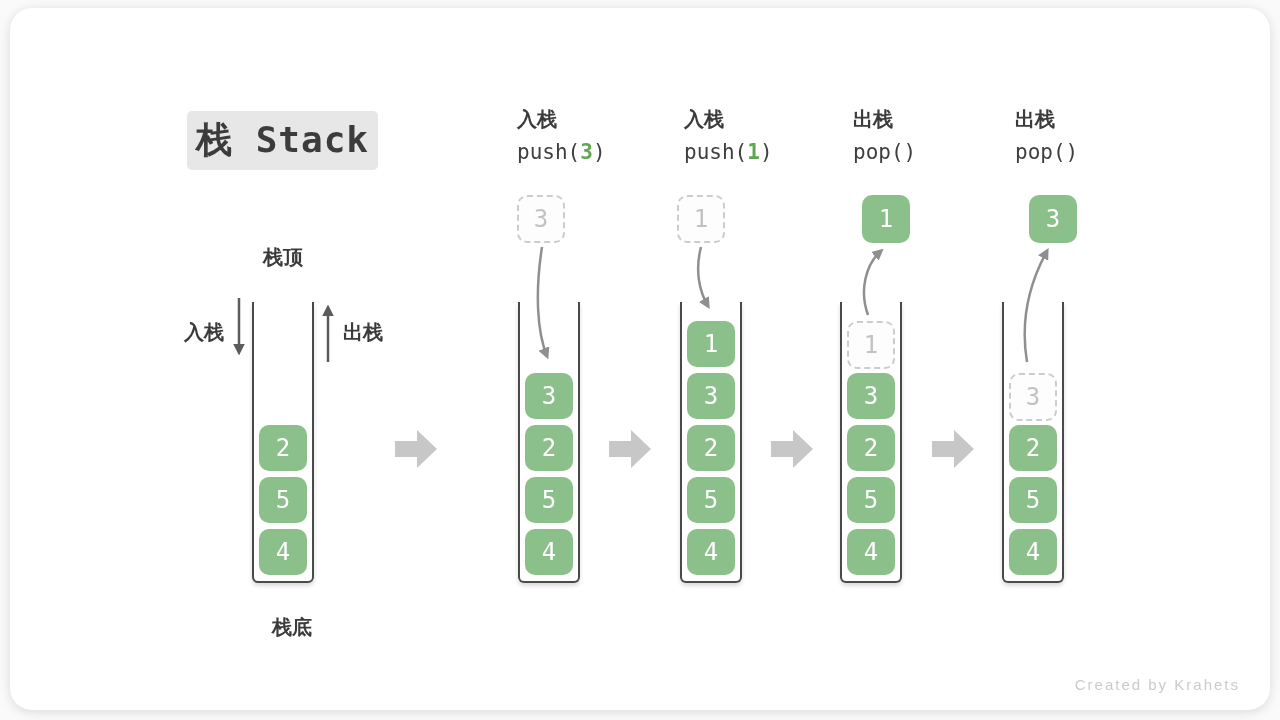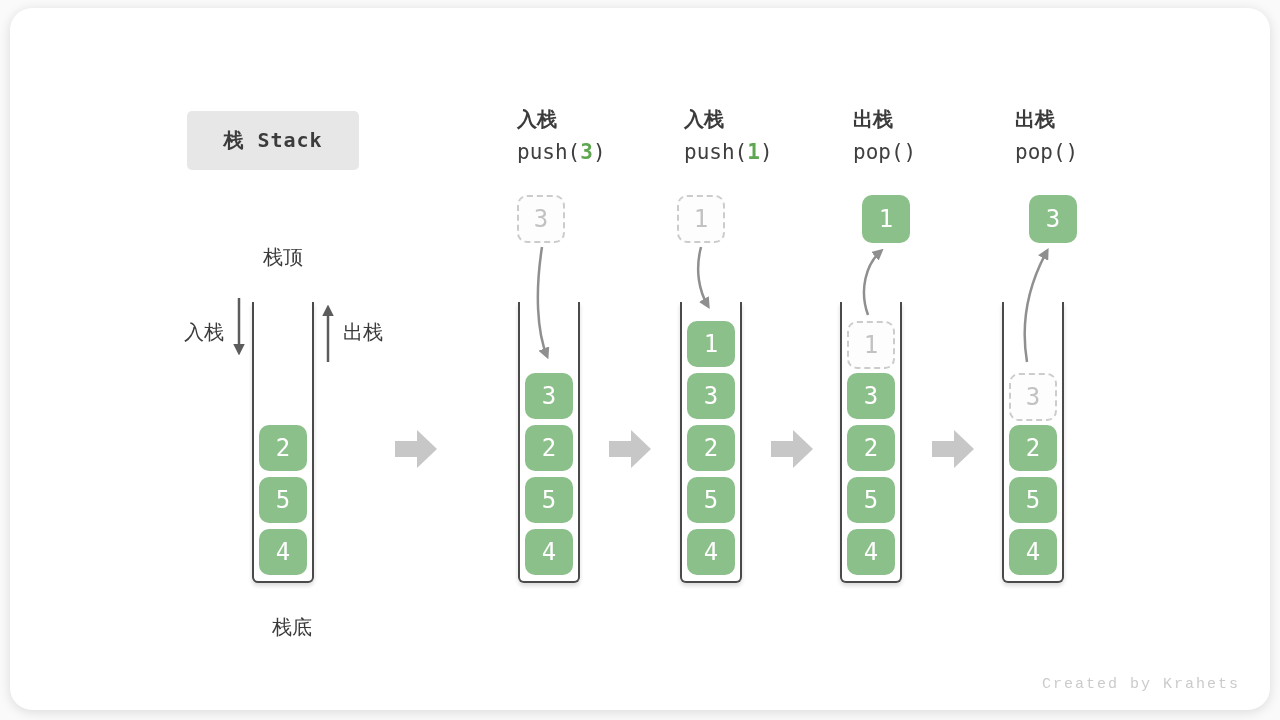--- a/index.html
+++ b/index.html
@@ -23,28 +23,28 @@
     -webkit-font-smoothing:antialiased;
   }
   .canvas{position:relative;width:1280px;height:720px;overflow:hidden;}
   .card{
     position:absolute;left:10px;top:8px;right:10px;bottom:10px;
     background:#ffffff;border-radius:22px;
     box-shadow:0 2px 12px rgba(0,0,0,0.13);
   }
   .abs{position:absolute;}
   .title-badge{
-    left:187px;top:111px;width:172px;height:59px;
+    left:187px;top:111px;width:191px;height:59px;
     background:var(--title-bg);border-radius:5px;
     display:flex;align-items:center;justify-content:center;
     font-family:"DejaVu Sans Mono","DejaVu Sans",monospace;
-    font-size:20px;font-weight:bold;letter-spacing:1px;color:#3c3c3c;
+    font-size:36px;font-weight:bold;letter-spacing:1px;color:#3c3c3c;
   }
   .zh-label{
-    font-size:20px;font-weight:normal;color:var(--text-dark);
+    font-size:20px;font-weight:bold;color:var(--text-dark);
     white-space:nowrap;line-height:1;
   }
   .op{top:106px;width:150px;}
   .op .op-name{font-size:20px;font-weight:bold;line-height:1.3;}
   .op .op-code{
     font-family:"DejaVu Sans Mono","Liberation Mono",monospace;
     font-size:21px;font-weight:500;margin-top:8px;color:#3f3f3f;white-space:nowrap;
   }
   .op .op-arg{color:var(--accent-green);font-weight:bold;}
   .well{
@@ -69,21 +69,21 @@
   }
   .blk.above{width:48px;height:48px;}
   .arrows{left:0;top:0;width:1280px;height:720px;pointer-events:none;z-index:2;}
   .curve{fill:none;stroke:var(--curve-arrow);stroke-width:2.5px;}
   .smallarrow{fill:none;stroke:var(--small-arrow);stroke-width:2.5px;}
   .steparrow{fill:var(--step-arrow);}
   .mk-gray{fill:var(--curve-arrow);}
   .mk-dark{fill:var(--small-arrow);}
   .watermark{
     right:40px;top:676px;
-    font-family:Liberation Mono, monospace;
+    font-family:Liberation Sans, sans-serif;
     font-size:15px;letter-spacing:2px;color:var(--watermark-gray);
   }
 </style>
 </head>
 <body>
 
 <div class="canvas">
   <div class="card"></div>
 
   <div class="abs title-badge">栈 Stack</div>

